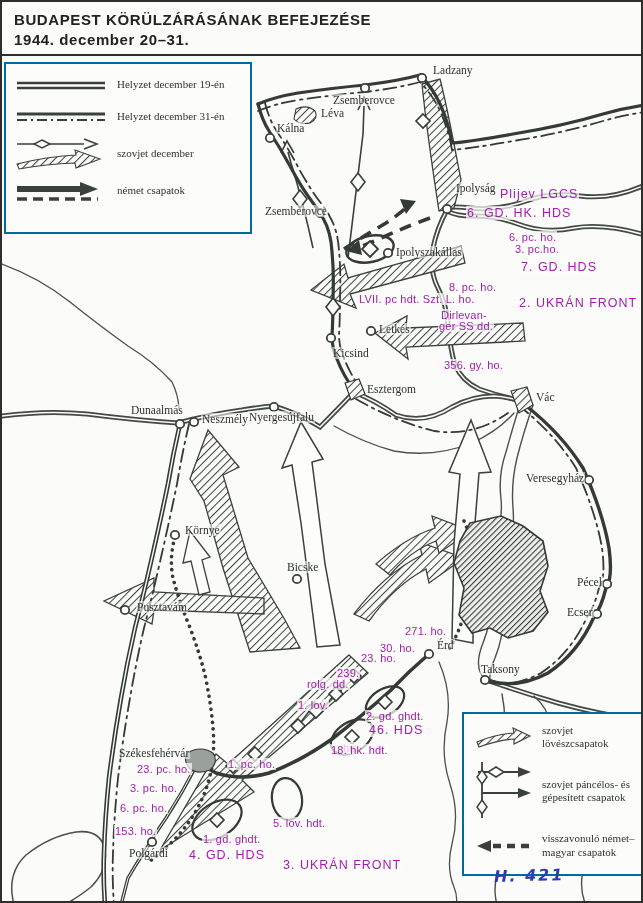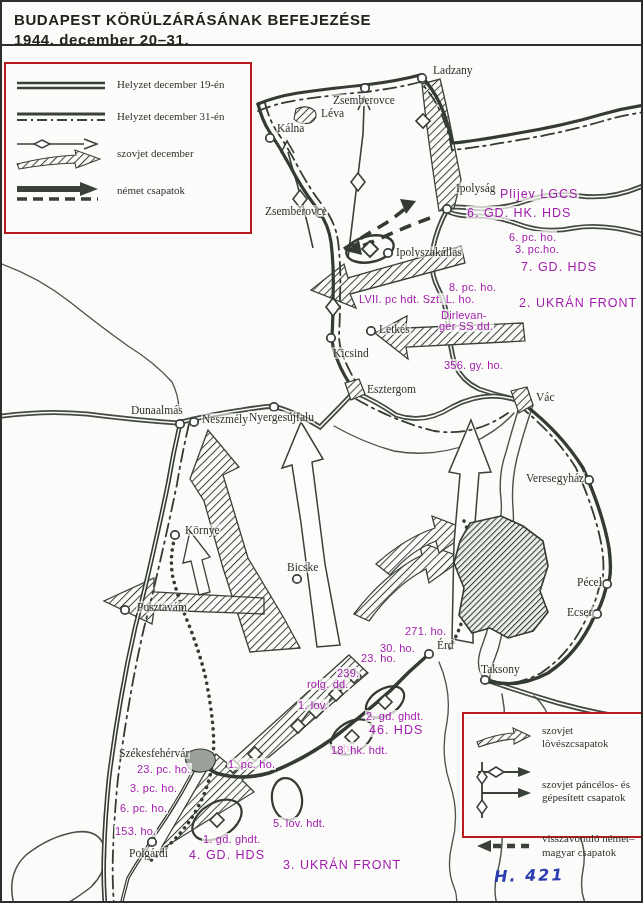--- a/index.html
+++ b/index.html
@@ -1,22 +1,22 @@
 <!DOCTYPE html>
 <html><head>
 <meta charset="utf-8">
 <style>
   html,body{margin:0;padding:0;background:#d8d8d4;}
   #page{position:relative;width:643px;height:903px;background:#fbfbf9;border:2px solid #2e2e2c;box-sizing:border-box;overflow:hidden;font-family:"Liberation Sans",sans-serif;}
   #map-svg{position:absolute;left:0;top:0;z-index:1;}
-  .title-band{position:absolute;left:0;top:0;right:0;height:44px;background:#fbfbf9;border-bottom:2px solid #2e2e2c;padding:8px 12px;box-sizing:border-box;z-index:7;}
+  .title-band{position:absolute;left:0;top:0;right:0;height:54px;background:#fbfbf9;border-bottom:2px solid #2e2e2c;padding:8px 12px;box-sizing:border-box;z-index:7;}
   .title-line{font-weight:bold;font-size:15px;letter-spacing:.6px;color:#22241f;line-height:1.35;}
-  .legend-box{position:absolute;background:#fcfcfa;border:2px solid #b91c1c;box-sizing:border-box;z-index:6;}
+  .legend-box{position:absolute;background:#fcfcfa;border:2px solid #0369a1;box-sizing:border-box;z-index:6;}
   #legend-top{left:2px;top:60px;width:248px;height:172px;padding:8px 6px 4px 8px;}
-  #legend-bottom{left:460px;top:710px;width:181px;height:126px;padding:10px 6px 4px 10px;}
+  #legend-bottom{left:460px;top:710px;width:181px;height:164px;padding:10px 6px 4px 10px;}
   .leg-row{display:flex;align-items:center;gap:8px;margin-bottom:6px;}
   #legend-top .leg-row{height:26px;}
   #legend-top .leg-row.tall{height:36px;}
   #legend-bottom .leg-row{margin-bottom:10px;}
   .leg-sym{flex:0 0 auto;display:flex;align-items:center;}
   .leg-label{font-family:"Liberation Serif",serif;font-size:11px;color:#2e342e;line-height:1.2;}
   .town-label{position:absolute;z-index:3;font-family:"Liberation Serif",serif;font-size:11.5px;color:#2c322c;white-space:nowrap;background:rgba(252,252,250,.55);padding:0 1px;}
   .unit-label{position:absolute;z-index:3;font-weight:normal;font-size:11px;letter-spacing:.2px;color:#a21caf;white-space:nowrap;background:rgba(252,252,250,.72);padding:0 1px;}
   .unit-label.major{font-size:12.5px;letter-spacing:1px;}
   #annotation{position:absolute;left:492px;top:864px;z-index:8;font-family:"DejaVu Sans",sans-serif;font-style:italic;font-weight:bold;font-size:16px;letter-spacing:2px;transform:rotate(-1.5deg);}

